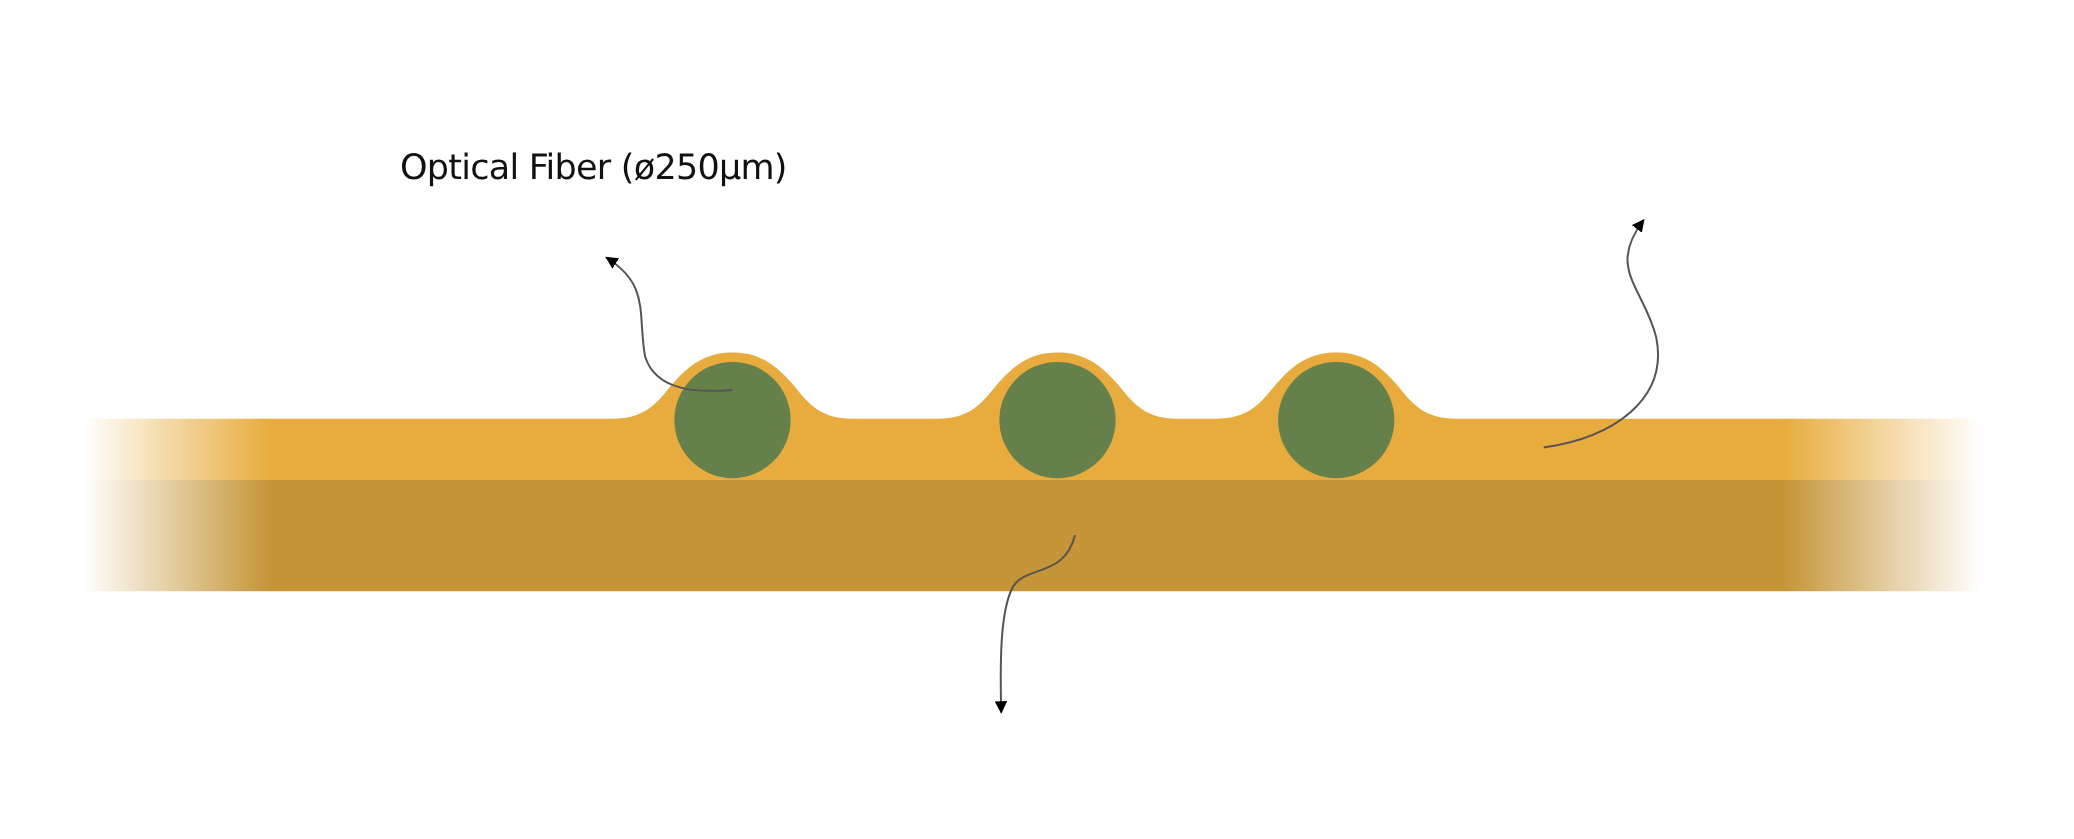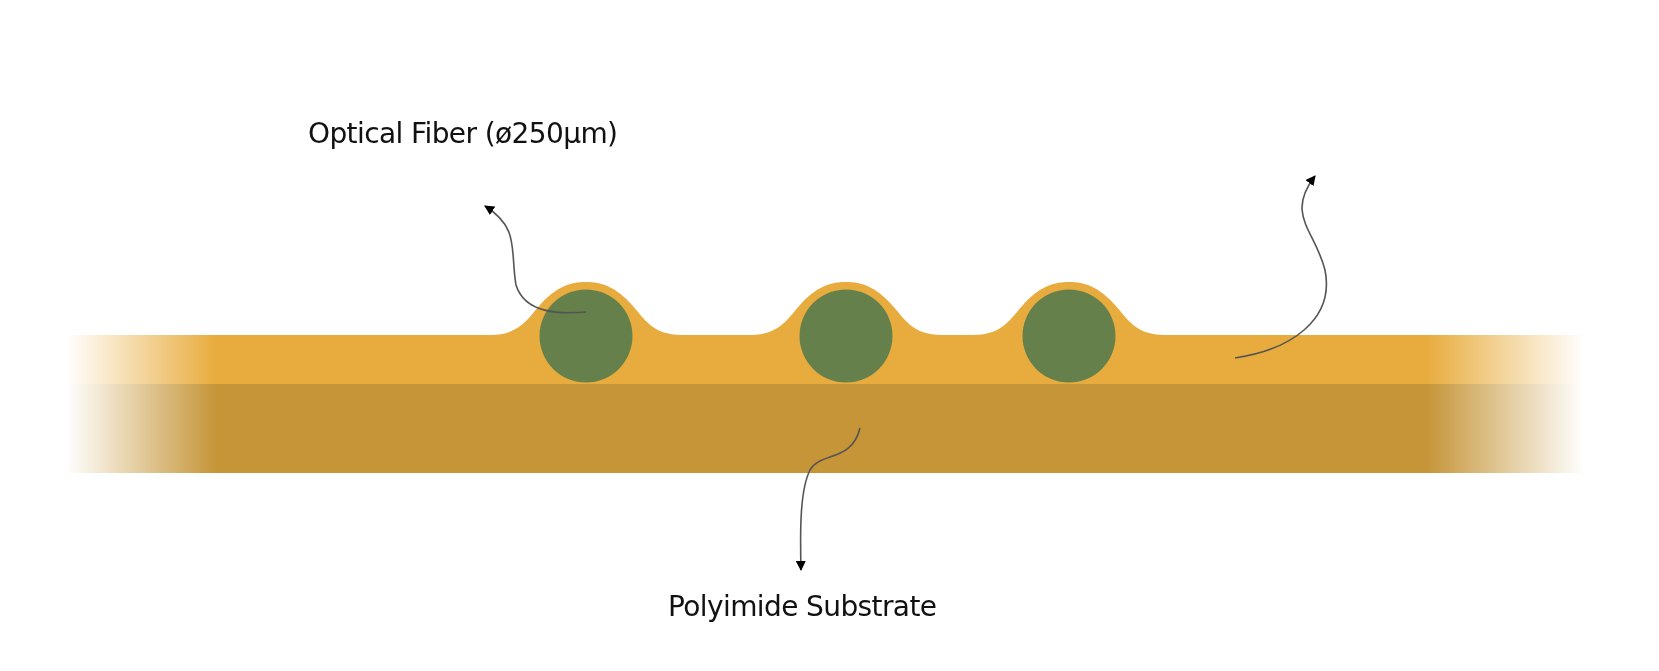--- a/index.html
+++ b/index.html
@@ -64,15 +64,14 @@
 
     <circle cx="586" cy="336" r="46.5" fill="#65804A"></circle>
     <circle cx="846" cy="336" r="46.5" fill="#65804A"></circle>
     <circle cx="1069" cy="336" r="46.5" fill="#65804A"></circle>
 
     <path d="M586,312 C560,314 525,314 516,285 C510,250 520,228 485,206" fill="none" stroke="#555" stroke-width="1.6" marker-end="url(#arrowHead)"></path>
     <path d="M1235,358 C1290,350 1335,320 1325,270 C1315,230 1285,215 1315,176" fill="none" stroke="#555" stroke-width="1.6" marker-end="url(#arrowHead)"></path>
     <path d="M860,428 C852,462 820,452 810,470 C800,490 800,530 801,570" fill="none" stroke="#555" stroke-width="1.6" marker-end="url(#arrowHead)"></path>
   </svg>
 
-  <div class="label" style="left:308px; top:120px;">Optical Fiber (ø250µm)</div>
-  <div class="label" style="left:668px; top:593px;">Polyimide Substrate</div>
+  <div class="label" style="left:320px; top:120px;">Optical Fiber (ø250µm)</div>
 </div>
 
 </body></html>

